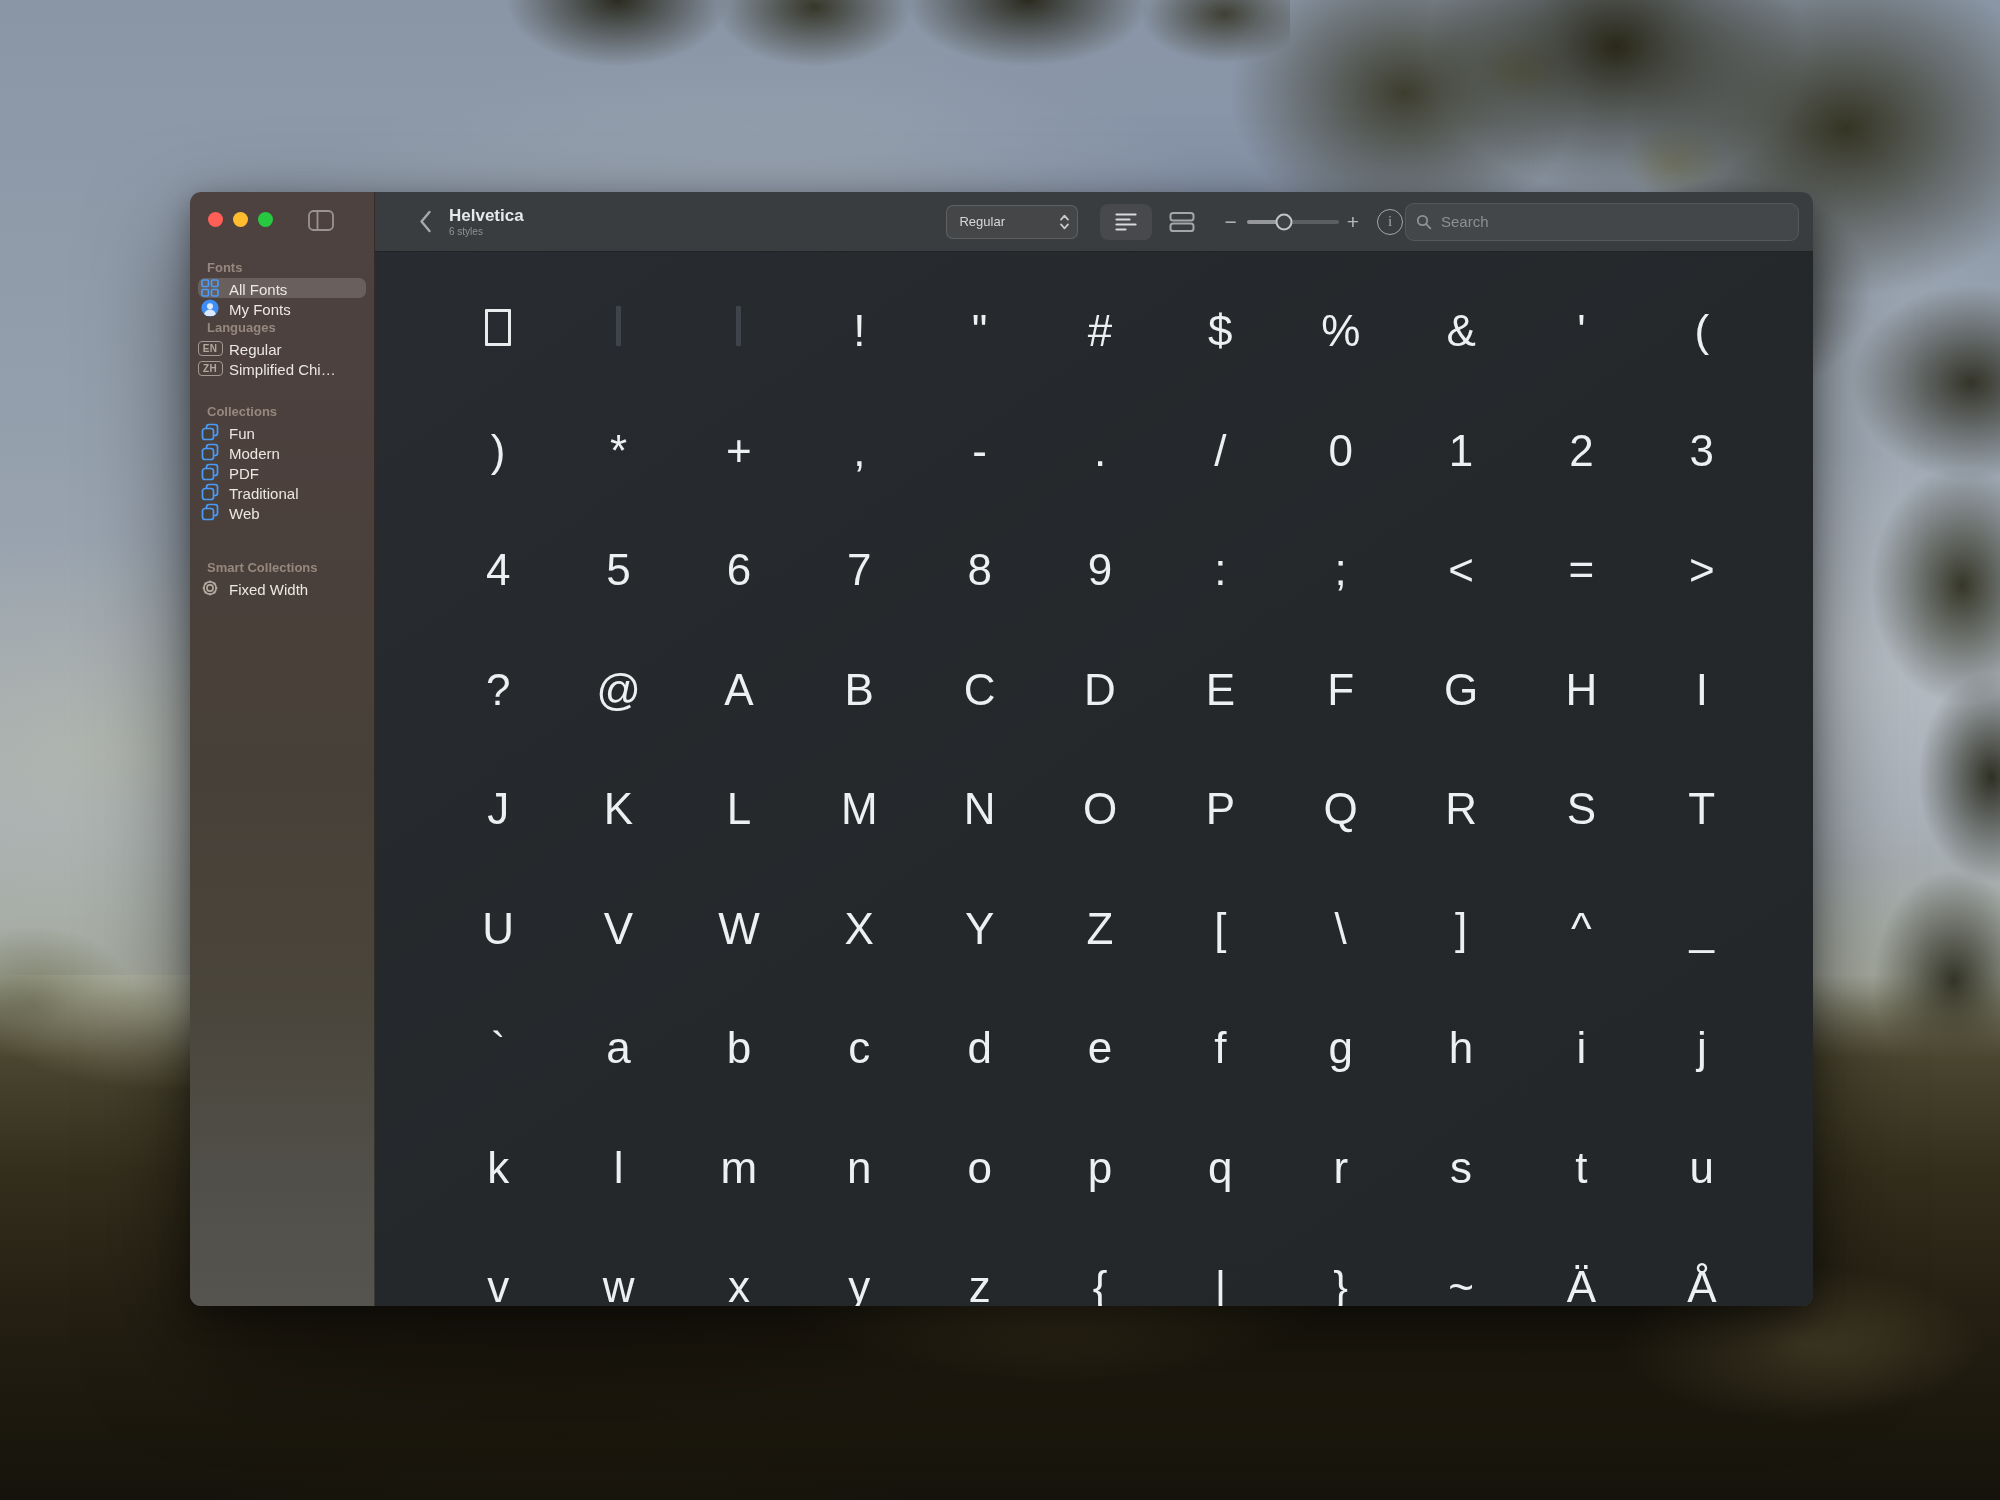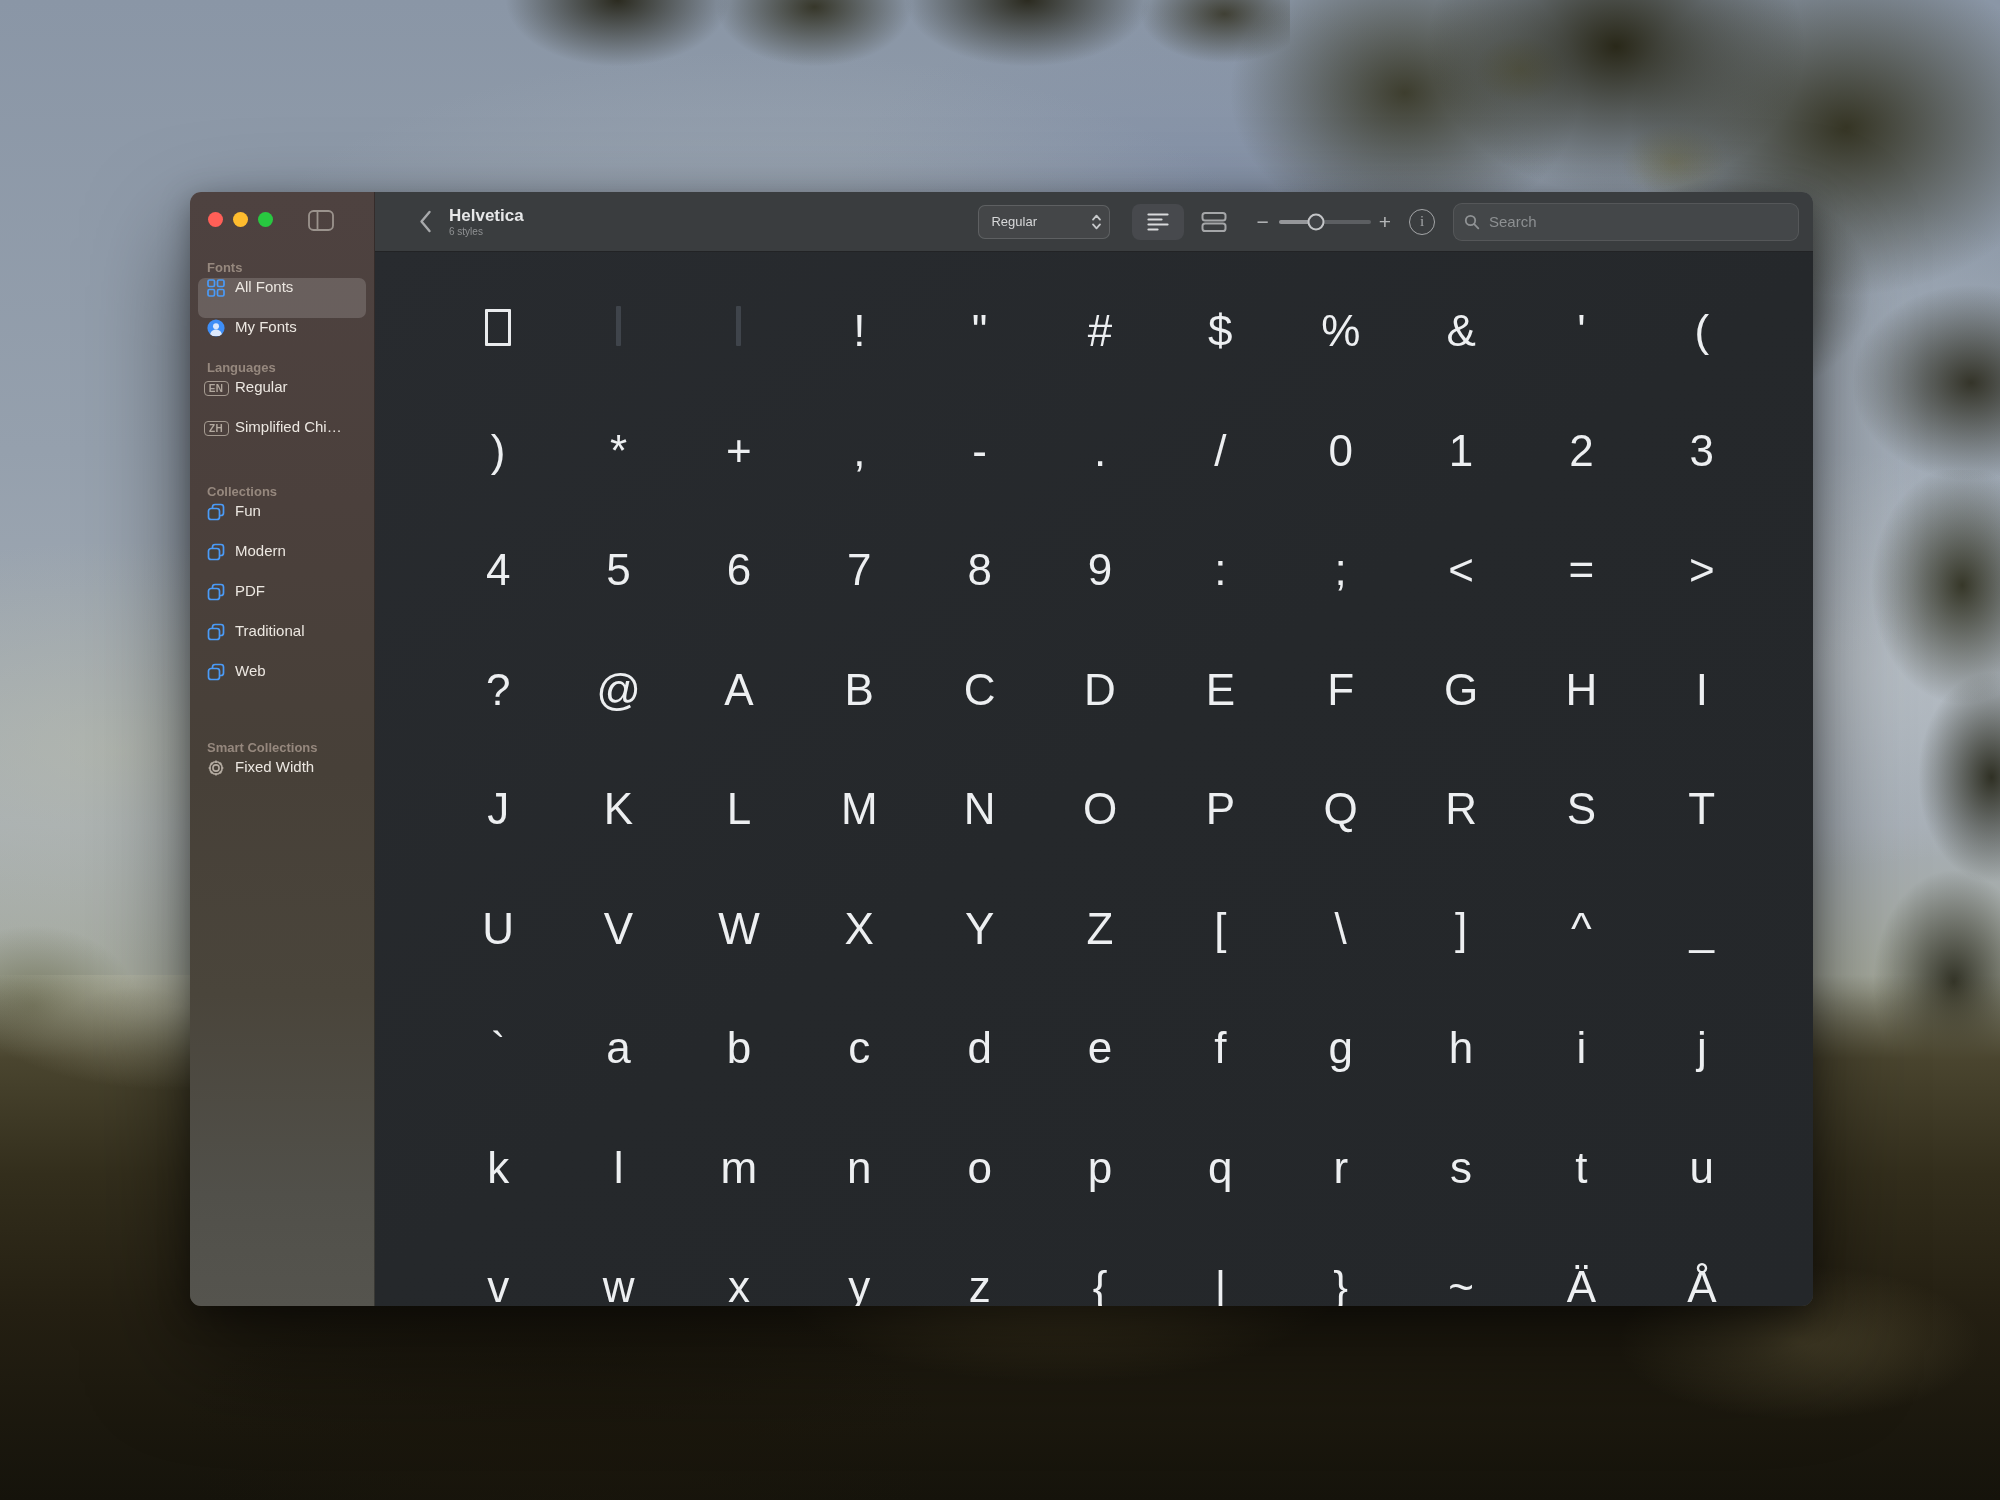--- a/index.html
+++ b/index.html
@@ -58,21 +58,21 @@
   .sidebar{width:185px;flex:none;position:relative;
     background:linear-gradient(180deg,#4e4240 0%,#4b403c 28%,#474038 52%,#4a453b 72%,#51504a 90%,#55544e 100%);
     border-right:1px solid rgba(0,0,0,.32);box-sizing:border-box;}
   .traffic{position:absolute;top:20px;left:18px;display:flex;gap:10px;}
   .light{width:15px;height:15px;border-radius:50%;}
   .light.red{background:#ff5f57;} .light.yellow{background:#febc2e;} .light.green{background:#28c840;}
   .sb-toggle{position:absolute;top:18px;left:118px;width:26px;height:21px;opacity:.85;cursor:default;}
   .sb-content{padding-top:66px;font-size:15px;color:#ece7e1;}
   .sec-header{height:20px;line-height:20px;margin:0 10px 0 17px;font-size:13px;font-weight:700;color:#96887e;}
   .m18{} .m24{margin-top:24px;} .m36{margin-top:36px;}
-  .sb-row{height:40px;display:flex;align-items:flex-start;margin:0 8px;padding:0 7px;border-radius:7px;}
+  .sb-row{height:20px;display:flex;align-items:flex-end;margin:0 8px;padding:0 1px;border-radius:7px;}
   .sb-row.selected{background:rgba(255,255,255,.16);}
   .sb-icon{width:22px;height:20px;margin-right:8px;flex:none;display:flex;align-items:center;justify-content:center;}
   .sb-label{white-space:nowrap;overflow:hidden;}
   .lang-badge{min-width:25px;height:15px;padding:0 2px;border:1.5px solid #a49a90;border-radius:4px;
     font-size:10px;font-weight:700;color:#b2a89e;display:flex;align-items:center;justify-content:center;
     letter-spacing:.4px;box-sizing:border-box;}
 
   
   .content{flex:1;display:flex;flex-direction:column;min-width:0;}
   .titlebar{height:60px;flex:none;background:#3a3d3f;border-bottom:1px solid #222325;
@@ -92,21 +92,21 @@
   .minus{margin-left:16px;} .plus{margin-left:8px;}
   .minus::before{content:"\2212";} .plus::before{content:"+";}
   .slider{margin-left:10px;width:92px;height:18px;position:relative;flex:none;display:flex;align-items:center;}
   .slider-track{width:100%;height:4px;border-radius:2px;background:linear-gradient(90deg,#95979a 0 40%,#5c5f62 40%);}
   .slider-thumb{position:absolute;top:50%;transform:translate(-50%,-50%);width:17px;height:17px;
     border-radius:50%;background:#3f4245;border:2.5px solid #c3c5c7;box-sizing:border-box;}
   .info-btn{margin-left:18px;width:26px;height:26px;border:1.7px solid #a4a6a8;border-radius:50%;flex:none;
     display:flex;align-items:center;justify-content:center;box-sizing:border-box;}
   .info-i{font-family:"Liberation Serif",serif;font-size:15px;color:#a4a6a8;line-height:1;}
   .info-i::before{content:"i";}
-  .search{margin-left:18px;margin-right:14px;width:346px;height:38px;border-radius:9px;flex:none;
+  .search{margin-left:2px;margin-right:14px;width:394px;height:38px;border-radius:9px;flex:none;
     background:rgba(255,255,255,.055);border:1px solid rgba(255,255,255,.09);
     display:flex;align-items:center;padding:0 10px;box-sizing:border-box;}
   .search input{flex:1;background:transparent;border:none;outline:none;margin-left:7px;
     font-size:15px;color:#d7d8d9;font-family:"Liberation Sans",sans-serif;}
   .search input::placeholder{color:#8d9092;}
 
   
   .glyphs{flex:1;background:linear-gradient(145deg,#282b2f 0%,#25282b 50%,#24272a 100%);
     overflow:hidden;padding:19px 51px 0 63px;display:grid;
     grid-template-columns:repeat(11,1fr);grid-auto-rows:119.5px;}

